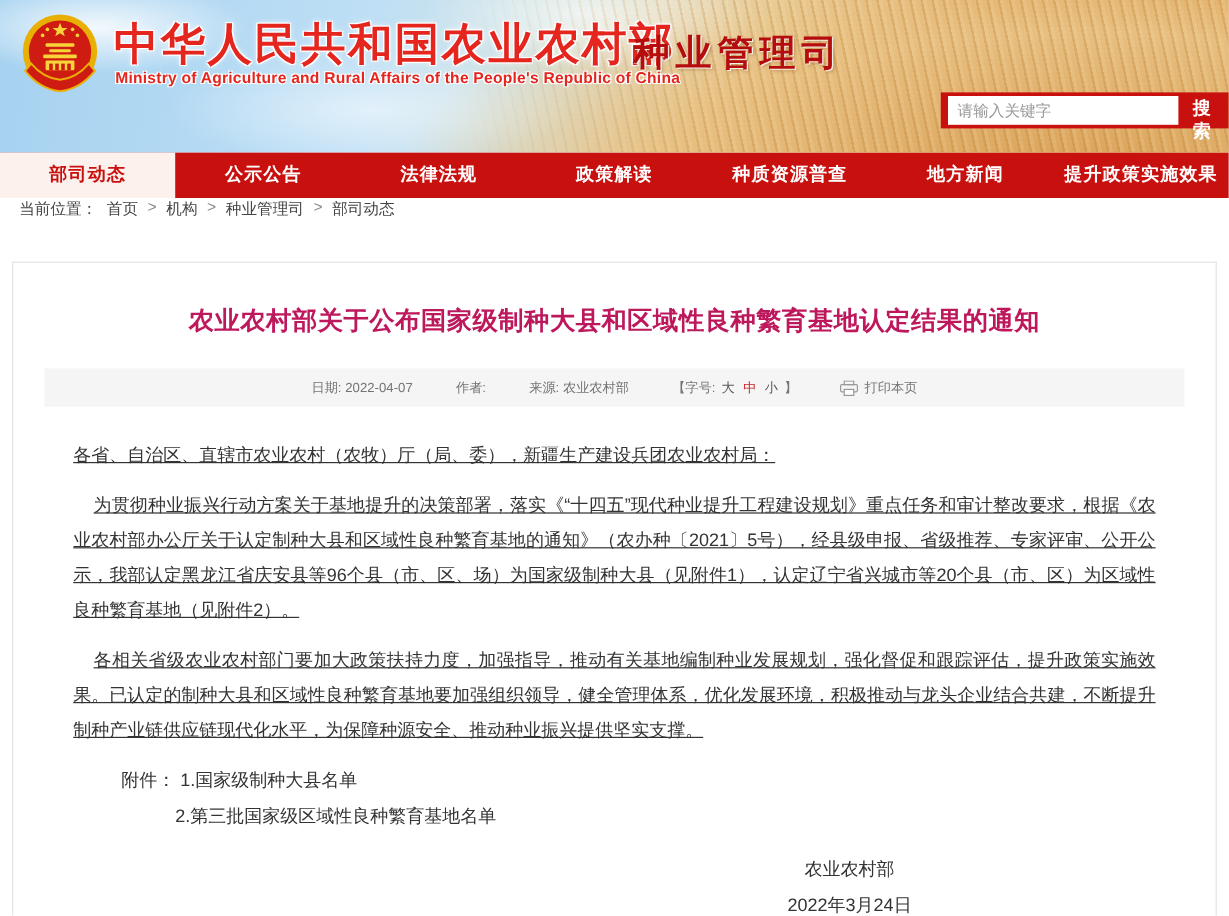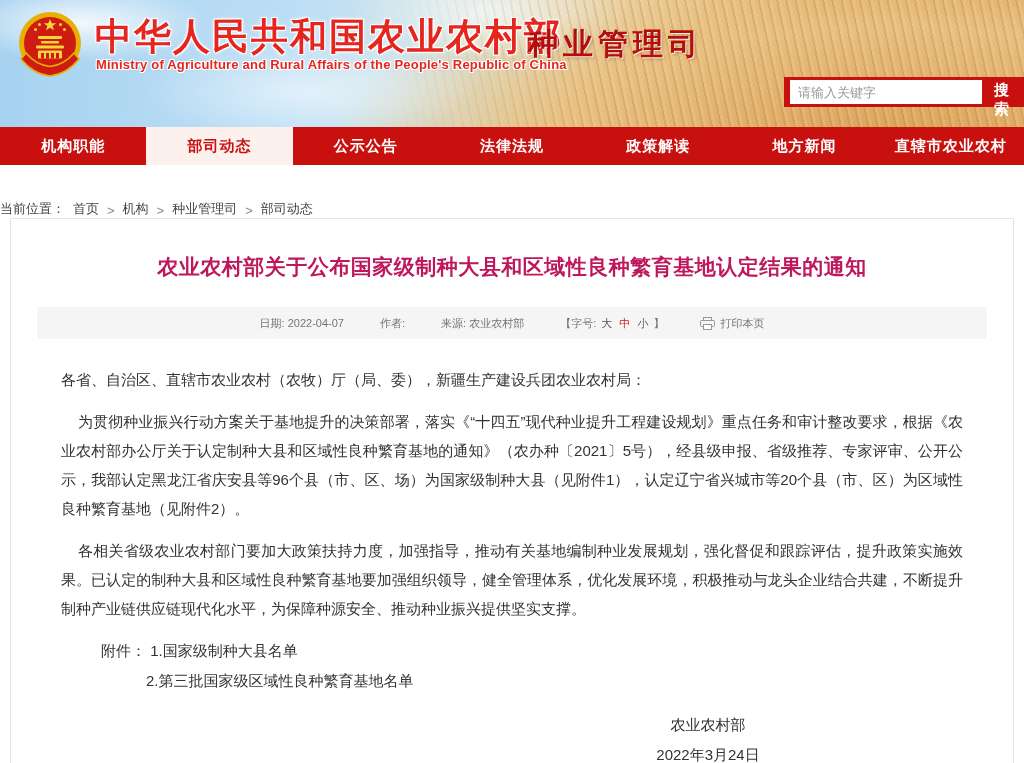--- a/index.html
+++ b/index.html
@@ -75,22 +75,22 @@
   .nav { display: flex; height: 38px; background: #c8100e; }
   .nav-item {
     flex: 1; line-height: 38px; text-align: center;
     color: #fff; font-size: 15px; font-weight: bold; letter-spacing: 1px;
     cursor: pointer; white-space: nowrap;
   }
   .nav-item.active { background: #fdf1ee; color: #c8100e; }
 
   
   .breadcrumb {
-    height: 53px; display: flex; align-items: flex-end;
-    font-size: 13px; color: #444; gap: 8px;
+    height: 53px; display: flex; align-items: flex-start;
+    font-size: 13px; color: #444; gap: 8px; margin-left: 16px;
   }
   .breadcrumb .crumb { cursor: pointer; }
   .breadcrumb .sep { color: #888; }
 
   
   .content-box {
     margin: 0 10px; background: #fff;
     border: 1px solid #e4e4e4; border-bottom: none;
     padding: 22px 26px 10px;
     min-height: 545px;
@@ -105,21 +105,21 @@
     gap: 36px; font-size: 11px; color: #757575;
   }
   .meta-item { white-space: nowrap; }
   .fontsize .opt { cursor: pointer; margin: 0 2px; color: #555; }
   .fontsize .opt.current { color: #cc2222; }
   .print { display: inline-flex; align-items: center; gap: 5px; cursor: pointer; }
 
   .article-body {
     padding: 26px 24px 0; font-size: 15px; color: #333; line-height: 29px;
   }
-  .article-body p { margin: 0 0 13px; text-indent: 17px; text-align: justify; }
+  .article-body p { margin: 0 0 13px; text-indent: 17px; text-align: justify; text-decoration: underline; }
   .article-body p.salutation { text-indent: 0; }
 
   .attachments { margin-top: 8px; }
   .attachments .line { line-height: 30px; padding-left: 40px; }
   .attachments .line2 { padding-left: 85px; }
 
   .signature {
     margin: 14px 170px 0 auto; width: 170px;
     text-align: center; line-height: 30px; color: #333;
   }
@@ -157,27 +157,27 @@
   <div class="ministry-title">中华人民共和国农业农村部</div>
   <div class="ministry-subtitle">Ministry of Agriculture and Rural Affairs of the People's Republic of China</div>
   <div class="dept-name">种业管理司</div>
   <div class="search-wrap">
     <input class="search-input" type="text" placeholder="请输入关键字" style="">
     <button class="search-btn">搜索</button>
   </div>
 </div>
 
 <div class="nav">
-  <div class="nav-item">机构职能</div>
   <div class="nav-item active">部司动态</div>
   <div class="nav-item">公示公告</div>
   <div class="nav-item">法律法规</div>
   <div class="nav-item">政策解读</div>
+  <div class="nav-item">种质资源普查</div>
   <div class="nav-item">地方新闻</div>
-  <div class="nav-item">直辖市农业农村</div>
+  <div class="nav-item">提升政策实施效果</div>
 </div>
 
 <div class="breadcrumb">
   <span>当前位置：</span>
   <span class="crumb">首页</span>
   <span class="sep">&gt;</span>
   <span class="crumb">机构</span>
   <span class="sep">&gt;</span>
   <span class="crumb">种业管理司</span>
   <span class="sep">&gt;</span>

